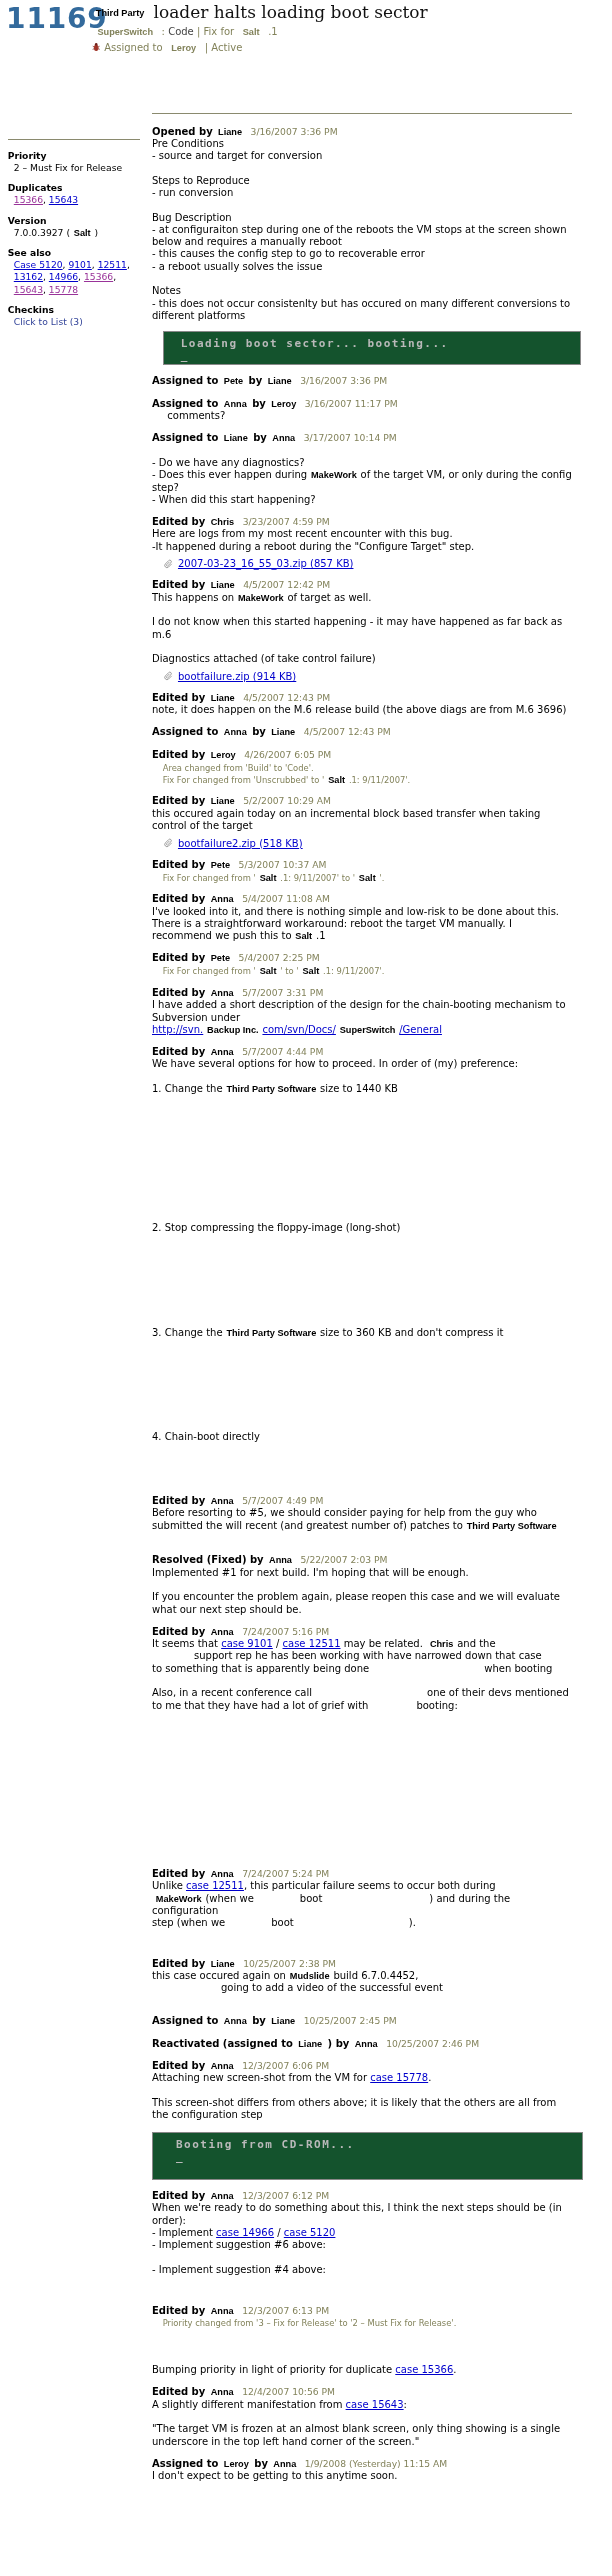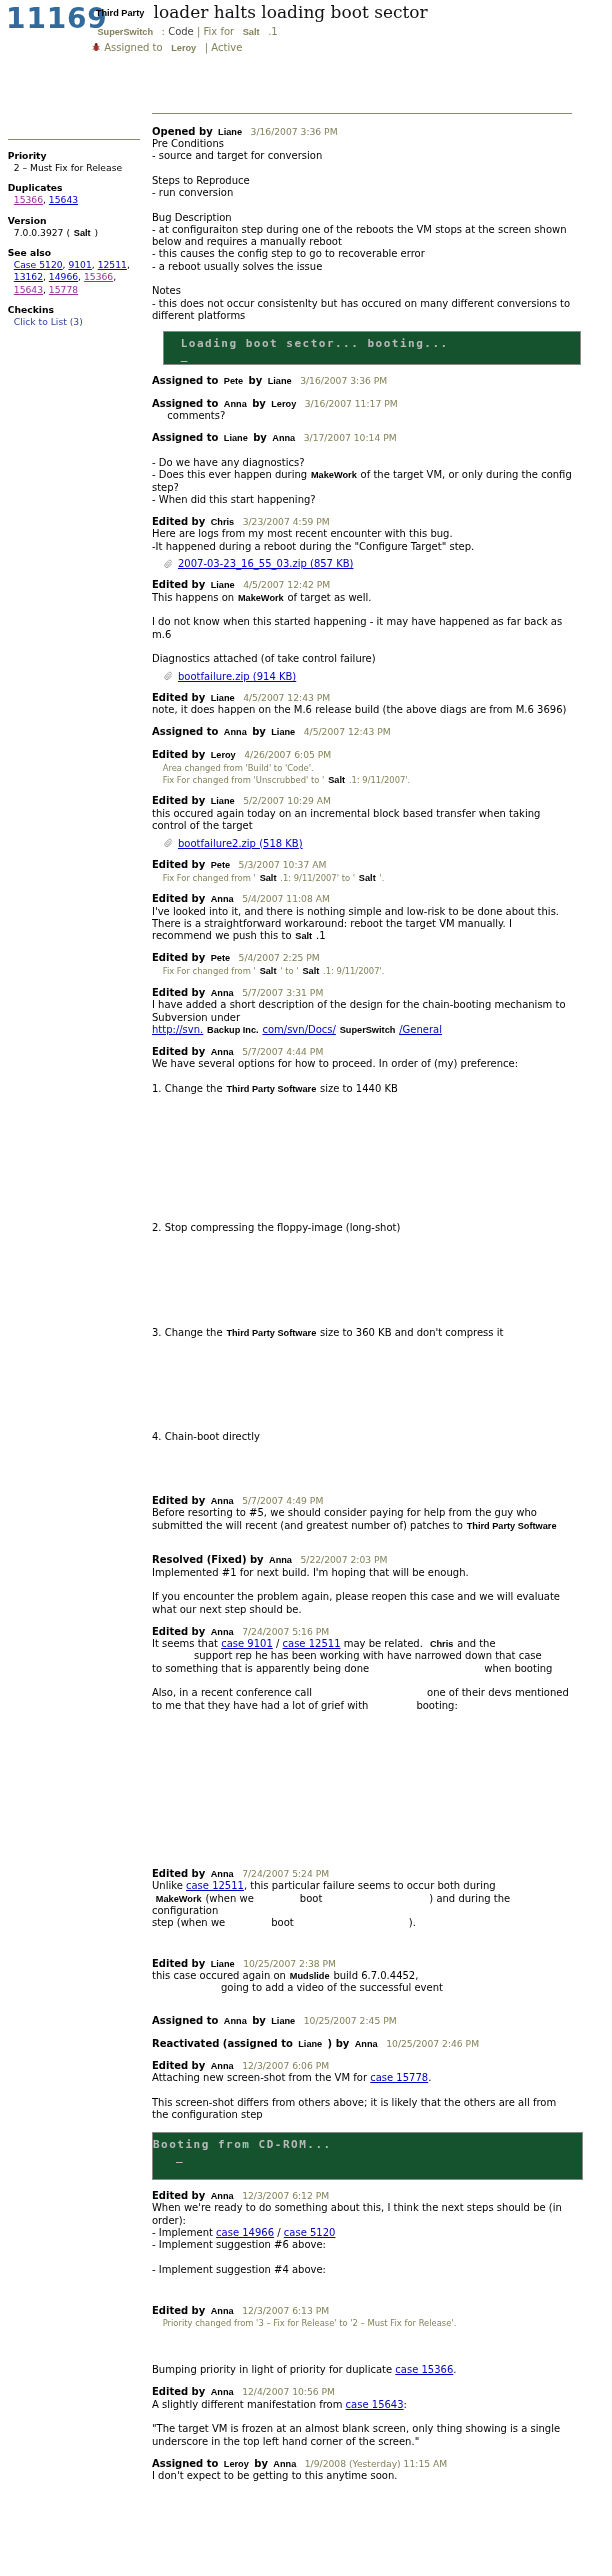--- a/index.html
+++ b/index.html
@@ -225,21 +225,21 @@
       <div class="event">
         <div class="ehead"><span class="hl">Reactivated (assigned to</span><span class="hn">Liane</span><span class="hl">) by</span><span class="hn">Anna</span><span class="ets">10/25/2007 2:46 PM</span></div>
       </div>
       <div class="event">
         <div class="ehead"><span class="hl">Edited by</span><span class="hn">Anna</span><span class="ets">12/3/2007 6:06 PM</span></div>
         <p class="bp"><span class="rt">Attaching new screen-shot from the VM for </span><span class="ra">case 15778</span><span class="rt">.</span></p>
         <div class="blank"></div>
         <p class="bp"><span class="rt">This screen-shot differs from others above;  it is likely that the others are all from the configuration step</span></p>
         <div style="height: 10.7px;"></div>
         <div class="term" style="margin-left: 0px; width: 431px; height: 48px;">
-          <div class="tline" style="">Booting from CD-ROM...</div>
+          <div class="tline" style="padding-left: 23px;">Booting from CD-ROM...</div>
           <div class="tline" style="padding-left: 23px;">_</div>
         </div>
       </div>
       <div class="event">
         <div class="ehead"><span class="hl">Edited by</span><span class="hn">Anna</span><span class="ets">12/3/2007 6:12 PM</span></div>
         <p class="bp"><span class="rt">When we're ready to do something about this, I think the next steps should be (in order):</span></p>
         <p class="bp"><span class="rt">- Implement </span><span class="ra">case 14966</span><span class="rt"> / </span><span class="ra">case 5120</span></p>
         <p class="bp"><span class="rt">- Implement suggestion #6 above:</span></p>
         <div class="blank"></div>
         <p class="bp"><span class="rt">- Implement suggestion #4 above:</span></p>

